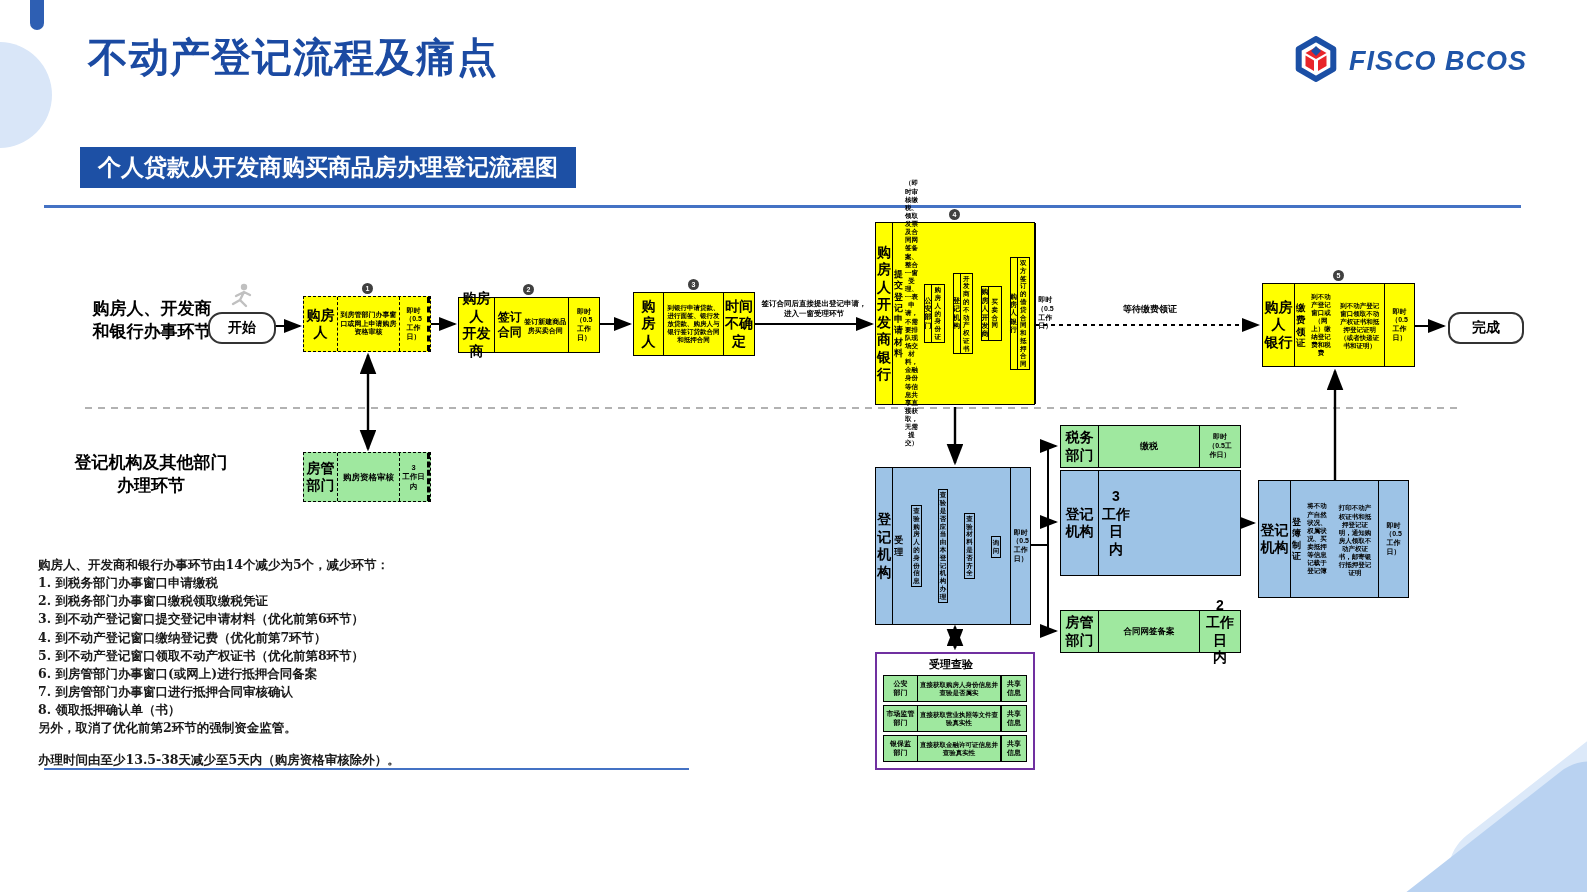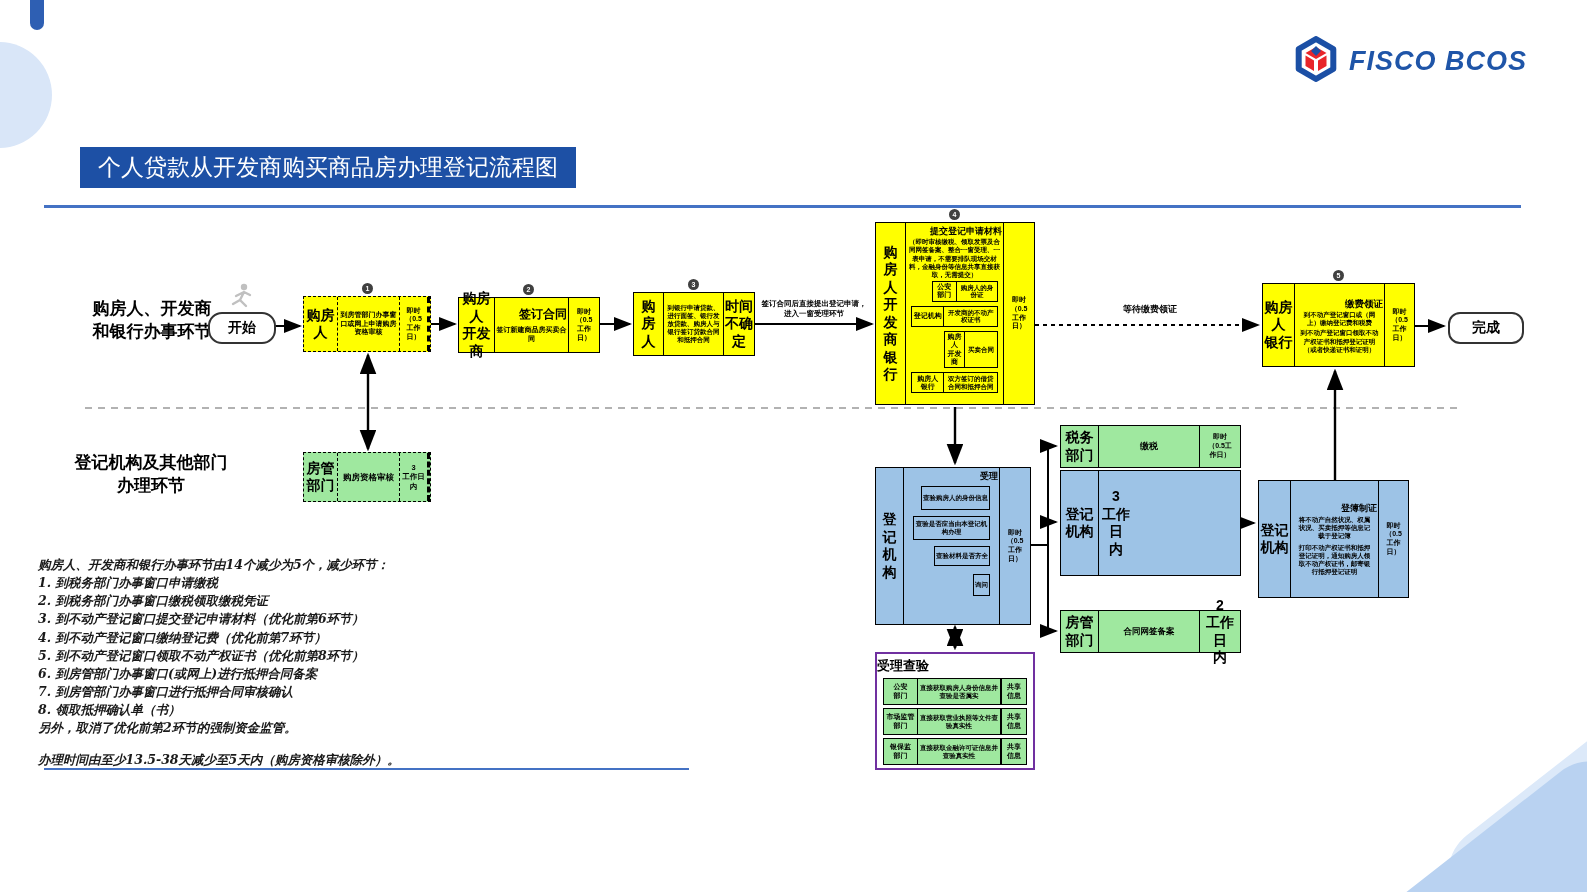--- a/index.html
+++ b/index.html
@@ -9,75 +9,76 @@
   .deco{position:absolute;}
   #deco-bar{left:30px;top:0;width:14px;height:30px;background:#2e5fb3;border-radius:0 0 7px 7px;}
   #deco-circle{left:-54px;top:42px;width:106px;height:106px;border-radius:50%;background:#d9e6f8;}
   #deco-br1{left:1468px;top:748px;width:300px;height:230px;border-radius:48px;background:#dce9f9;transform:rotate(-38deg);}
   #deco-br2{left:1395px;top:812px;width:300px;height:210px;border-radius:48px;background:#b9d2f1;transform:rotate(-38deg);}
   
   #page-title{position:absolute;left:88px;top:30px;font-size:40px;font-weight:800;color:#1b4aa2;letter-spacing:1px;}
   #logo{position:absolute;left:1293px;top:36px;display:flex;align-items:center;gap:10px;}
   #logo-text{font-size:27px;font-weight:800;font-style:italic;color:#1f55a8;letter-spacing:1px;}
   #banner{position:absolute;left:80px;top:147px;height:41px;line-height:41px;padding:0 18px;
-          background:#1d50a5;color:#fff;font-size:23px;font-weight:normal;}
+          background:#1d50a5;color:#fff;font-size:23px;font-weight:bold;}
   #header-line{position:absolute;left:44px;top:205px;width:1477px;height:3px;background:#4472c4;}
   #footer-line{position:absolute;left:44px;top:768px;width:645px;height:2px;background:#4472c4;}
   
   .lane-label{position:absolute;font-size:17px;font-weight:bold;text-align:center;white-space:pre-line;line-height:1.35;}
   #lane-top{left:57px;top:298px;width:190px;}
   #lane-bottom{left:46px;top:452px;width:210px;}
   
   .box{position:absolute;display:flex;border:1.6px solid #000;font-weight:bold;text-align:center;box-sizing:border-box;z-index:2;}
   .yellow{background:#ffff00;}
   .gbox{background:#9fe89f;}
   .bbox{background:#9dc3e6;}
   .dashedb{border-style:dashed;}
   .col{display:flex;align-items:center;justify-content:center;border-right:1.2px solid #000;
        white-space:pre-line;padding:1px;box-sizing:border-box;line-height:1.25;}
   .col:last-child{border-right:none;}
   .dashedb > .col{border-right-style:dashed;}
-  .mid{flex-direction:column;flex:1;justify-content:center;align-items:flex-end;}
+  .mid{flex-direction:row;flex:1;justify-content:center;}
   .f7{font-size:7px;} .f65{font-size:6.5px;} .f8{font-size:14px;} .f9{font-size:9px;} .f10{font-size:12px;}
   .btitle{font-size:9px;font-weight:bold;margin:2px 0 1px 0;}
   .srow{display:flex;border:1px solid #000;margin:2px 4px;align-items:stretch;background:inherit;}
   .srow>div{display:flex;align-items:center;justify-content:center;padding:1px;box-sizing:border-box;line-height:1.2;}
   .srow .d{width:38%;border-right:1px solid #000;}
   .srow .v{flex:1;}
   .cnum{position:absolute;width:11px;height:11px;border-radius:50%;background:#404040;color:#fff;
         font-size:7px;line-height:11px;text-align:center;font-weight:bold;z-index:3;}
   .terminal{position:absolute;border:2px solid #333;border-radius:14px;background:#fff;display:flex;
             align-items:center;justify-content:center;font-size:14px;font-weight:bold;z-index:2;}
   .alabel{position:absolute;font-weight:bold;text-align:center;white-space:pre-line;z-index:3;}
   
   #verify-box{position:absolute;left:875px;top:652px;width:160px;height:118px;border:2.5px solid #7030a0;
               background:#fff;box-sizing:border-box;z-index:2;}
-  #verify-box .vtitle{font-size:13px;font-weight:bold;text-align:left;margin:3px 8px 1px 0;}
+  #verify-box .vtitle{font-size:11px;font-weight:bold;text-align:center;margin:3px 8px 1px 0;}
   .vrow{display:flex;margin:3px 6px;height:27px;}
   .vrow>div{display:flex;align-items:center;justify-content:center;border:1px solid #000;background:#9fe89f;
             font-weight:bold;text-align:center;line-height:1.2;box-sizing:border-box;padding:1px;}
   .vrow .vd{width:34px;font-size:7px;border-right:none;white-space:pre-line;}
   .vrow .vt{flex:1;font-size:6.5px;border-left:1px solid #000;border-right:1px solid #000;}
   .vrow .vg{width:26px;font-size:7px;white-space:pre-line;}
   
   #notes{position:absolute;left:38px;top:556px;width:430px;font-family:"DejaVu Serif","Liberation Serif",serif;
-         font-style:italic;font-size:12.5px;line-height:1.45;color:#1a1a1a;font-weight:bold;}
+         font-size:12.5px;line-height:1.45;color:#1a1a1a;font-weight:bold;}
   #notes .tn{margin-top:14px;}
   svg.overlay{position:absolute;left:0;top:0;z-index:1;}
 </style>
 </head>
 <body>
 
 <div id="page">
 
   <div class="deco" id="deco-bar"></div>
   <div class="deco" id="deco-circle"></div>
   <div class="deco" id="deco-br1"></div>
   <div class="deco" id="deco-br2"></div>
 
+  <div id="page-title">不动产登记流程及痛点</div>
   <div id="logo">
     <span>
       <svg width="46" height="46" viewBox="0 0 46 46">
         <polygon points="23,3 40.3,13 40.3,33 23,43 5.7,33 5.7,13" fill="none" stroke="#1b4fa5" stroke-width="6" stroke-linejoin="round"></polygon>
         <path d="M23 11 L33.5 17 L23 23 L12.5 17 Z" fill="#e8252a"></path>
         <path d="M12.5 19.5 L21 24.5 L21 35 L12.5 30 Z" fill="#e8252a"></path>
         <path d="M33.5 19.5 L25 24.5 L25 35 L33.5 30 Z" fill="#e8252a"></path>
         <rect x="19.5" y="11.5" width="7" height="7" fill="#1b4fa5" transform="rotate(45 23 15)"></rect>
       </svg>
     </span>

